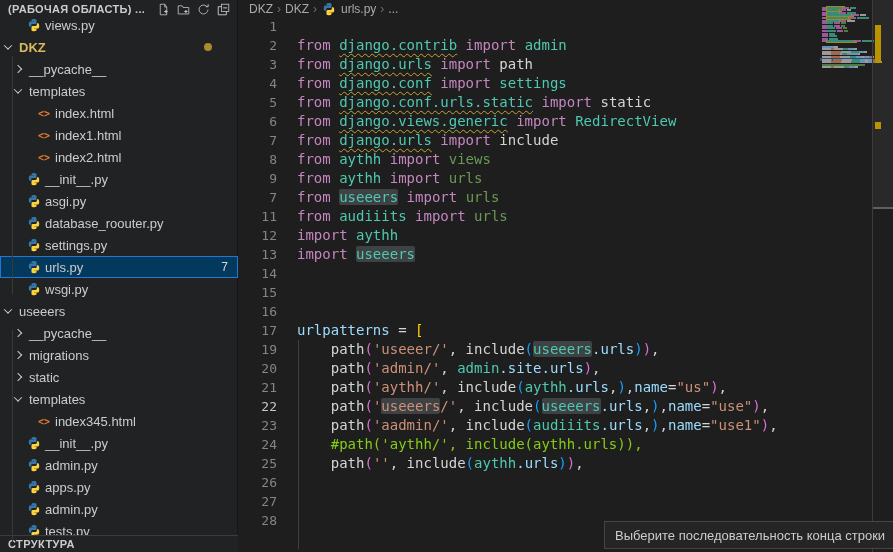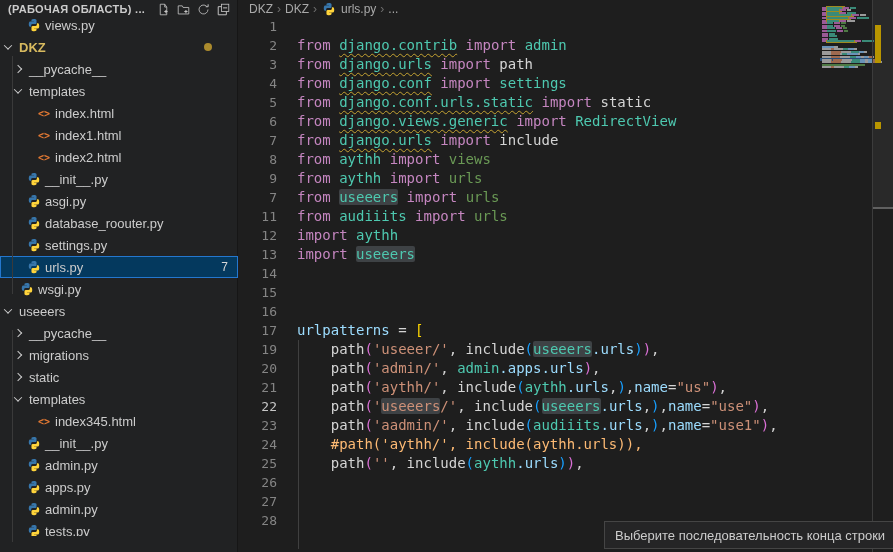--- a/index.html
+++ b/index.html
@@ -47,21 +47,21 @@
   #breadcrumb .sep { color:#6e6e6e; font-size:12px; }
   #code { position:absolute; left:0; top:17px; width:654px; }
   .cline { display:flex; height:19px; line-height:19px;
            font-family:"DejaVu Sans Mono",monospace; font-size:14px; }
   .ln { flex:0 0 38px; text-align:right; color:#858585; user-select:none;
         font-family:"DejaVu Sans Mono",monospace; font-size:13px; }
   .ln.cur { color:#c6c6c6; }
   .ctext { margin-left:20px; white-space:pre; }
   .tk-k{color:#c586c0;} .tk-m{color:#4ec9b0;} .tk-w{color:#d4d4d4;}
   .tk-g{color:#6a9955;} .tk-a{color:#9cdcfe;} .tk-s{color:#ce9178;}
-  .tk-c{color:#fdba74;} .tk-p1{color:#ffd700;} .tk-p2{color:#da70d6;} .tk-p3{color:#179fff;}
+  .tk-c{color:#84cc16;} .tk-p1{color:#ffd700;} .tk-p2{color:#da70d6;} .tk-p3{color:#179fff;}
   .sq { text-decoration:underline; text-decoration-style:wavy; text-decoration-color:#c5a332;
         text-decoration-thickness:1px; text-underline-offset:3px; }
   .hl { background:#3e4245; border-radius:2px; }
   #indent-guide { position:absolute; width:1px; background:#404040; }
 
   
   #minimap { position:absolute; left:820px; top:0; width:52px; height:552px; cursor:pointer; }
   #ruler { position:absolute; left:872px; top:0; width:21px; height:552px;
            border-left:1px solid #3c3c3c; }
   .mm-bar { position:absolute; height:2px; }
@@ -205,21 +205,21 @@
           <span class="twist"></span>
           <span class="ficon">
             <svg width="14" height="14" viewBox="0 0 16 16">
               <path fill="#3776ab" d="M7.9 1C5 1 5.1 2.3 5.1 2.3v1.4H8v.4H3.9S2 3.9 2 7s1.7 3 1.7 3h1V8.6s-.1-1.7 1.7-1.7h2.9s1.6 0 1.6-1.6V2.7S11.2 1 7.9 1z"></path>
               <path fill="#ffd43b" d="M8.1 15c2.9 0 2.8-1.3 2.8-1.3v-1.4H8v-.4h4.1S14 12.1 14 9s-1.7-3-1.7-3h-1v1.4s.1 1.7-1.7 1.7H6.7s-1.6 0-1.6 1.6v2.6S4.8 15 8.1 15z"></path>
             </svg>
           </span>
           <span class="lbl">urls.py</span>
           <span class="badge">7</span>
         </div>
-        <div class="row" style="padding-left: 3px;">
+        <div class="row" style="padding-left: 10px;">
           <span class="twist"></span>
           <span class="ficon">
             <svg width="14" height="14" viewBox="0 0 16 16">
               <path fill="#3776ab" d="M7.9 1C5 1 5.1 2.3 5.1 2.3v1.4H8v.4H3.9S2 3.9 2 7s1.7 3 1.7 3h1V8.6s-.1-1.7 1.7-1.7h2.9s1.6 0 1.6-1.6V2.7S11.2 1 7.9 1z"></path>
               <path fill="#ffd43b" d="M8.1 15c2.9 0 2.8-1.3 2.8-1.3v-1.4H8v-.4h4.1S14 12.1 14 9s-1.7-3-1.7-3h-1v1.4s.1 1.7-1.7 1.7H6.7s-1.6 0-1.6 1.6v2.6S4.8 15 8.1 15z"></path>
             </svg>
           </span>
           <span class="lbl">wsgi.py</span>
         </div>
         <div class="row" style="padding-left: 0px;">
@@ -303,20 +303,23 @@
           <span class="twist"></span>
           <span class="ficon">
             <svg width="14" height="14" viewBox="0 0 16 16">
               <path fill="#3776ab" d="M7.9 1C5 1 5.1 2.3 5.1 2.3v1.4H8v.4H3.9S2 3.9 2 7s1.7 3 1.7 3h1V8.6s-.1-1.7 1.7-1.7h2.9s1.6 0 1.6-1.6V2.7S11.2 1 7.9 1z"></path>
               <path fill="#ffd43b" d="M8.1 15c2.9 0 2.8-1.3 2.8-1.3v-1.4H8v-.4h4.1S14 12.1 14 9s-1.7-3-1.7-3h-1v1.4s.1 1.7-1.7 1.7H6.7s-1.6 0-1.6 1.6v2.6S4.8 15 8.1 15z"></path>
             </svg>
           </span>
           <span class="lbl">tests.py</span>
         </div>
       </div>
+    <div id="sb-footer">
+      <span>СТРУКТУРА</span>
+    </div>
   <div class="tguide" style="top: 56px; height: 238px;"></div>
       <div class="tguide" style="top: 330px; height: 212px;"></div>
     </div>
 
   <div id="editor">
     <div id="breadcrumb">
       <span>DKZ</span>
       <span class="sep">›</span>
       <span>DKZ</span>
       <span class="sep">›</span>
@@ -396,21 +399,21 @@
         <div class="cline">
           <span class="ln">17</span>
           <span class="ctext"><span class="tk-a">urlpatterns</span><span class="tk-w"> = </span><span class="tk-p1">[</span></span>
         </div>
         <div class="cline">
           <span class="ln">19</span>
           <span class="ctext"><span class="tk-w">    path</span><span class="tk-p2">(</span><span class="tk-s">'useeer/'</span><span class="tk-w">, </span><span class="tk-w">include</span><span class="tk-p3">(</span><span class="tk-m hl">useeers</span><span class="tk-a">.urls</span><span class="tk-p3">)</span><span class="tk-p2">)</span><span class="tk-w">,</span></span>
         </div>
         <div class="cline">
           <span class="ln">20</span>
-          <span class="ctext"><span class="tk-w">    path</span><span class="tk-p2">(</span><span class="tk-s">'admin/'</span><span class="tk-w">, </span><span class="tk-m">admin</span><span class="tk-a">.apps.urls</span><span class="tk-p2">)</span><span class="tk-w">,</span></span>
+          <span class="ctext"><span class="tk-w">    path</span><span class="tk-p2">(</span><span class="tk-s">'admin/'</span><span class="tk-w">, </span><span class="tk-m">admin</span><span class="tk-a">.site.urls</span><span class="tk-p2">)</span><span class="tk-w">,</span></span>
         </div>
         <div class="cline">
           <span class="ln">21</span>
           <span class="ctext"><span class="tk-w">    path</span><span class="tk-p2">(</span><span class="tk-s">'aythh/'</span><span class="tk-w">, </span><span class="tk-w">include</span><span class="tk-p3">(</span><span class="tk-m">aythh</span><span class="tk-a">.urls</span><span class="tk-w">,</span><span class="tk-p3">)</span><span class="tk-w">,</span><span class="tk-a">name</span><span class="tk-w">=</span><span class="tk-s">"us"</span><span class="tk-p2">)</span><span class="tk-w">,</span></span>
         </div>
         <div class="cline">
           <span class="ln cur">22</span>
           <span class="ctext"><span class="tk-w">    path</span><span class="tk-p2">(</span><span class="tk-s">'</span><span class="tk-s hl">useeers</span><span class="tk-s">/'</span><span class="tk-w">, </span><span class="tk-w">include</span><span class="tk-p3">(</span><span class="tk-m hl">useeers</span><span class="tk-a">.urls</span><span class="tk-w">,</span><span class="tk-p3">)</span><span class="tk-w">,</span><span class="tk-a">name</span><span class="tk-w">=</span><span class="tk-s">"use"</span><span class="tk-p2">)</span><span class="tk-w">,</span></span>
         </div>
         <div class="cline">

